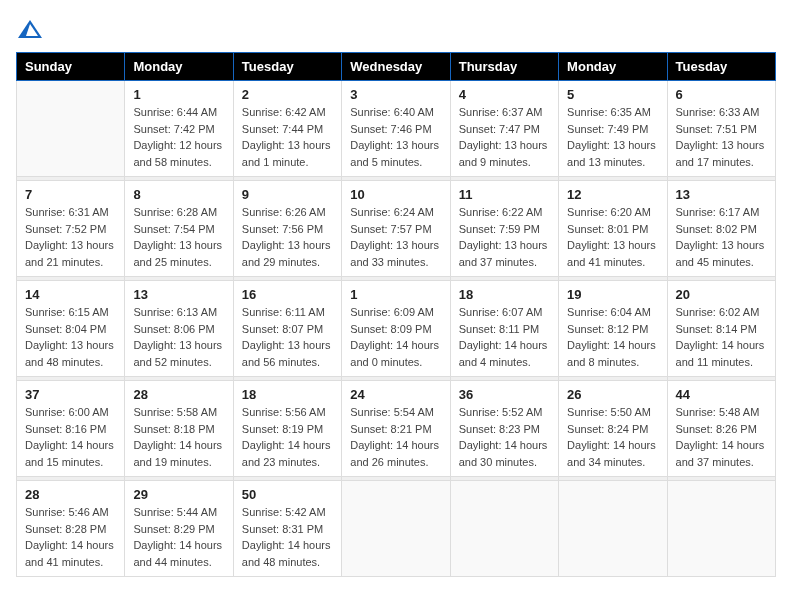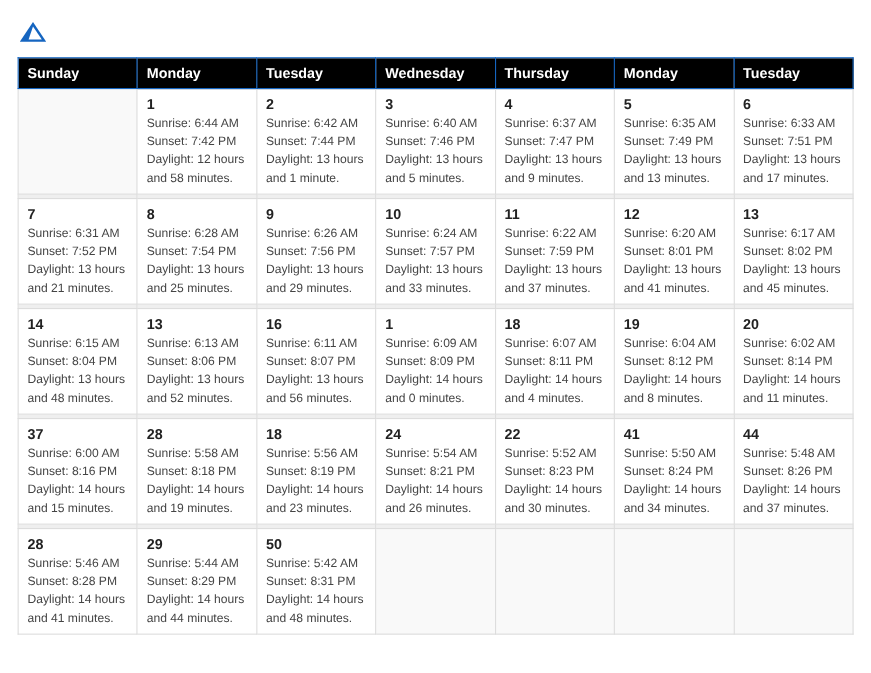--- a/index.html
+++ b/index.html
@@ -250,25 +250,25 @@
         </td>
         <td>
           <span class="day-number">18</span>
           <div class="day-info">Sunrise: 5:56 AM<br>Sunset: 8:19 PM<br>Daylight: 14 hours<br>and 23 minutes.</div>
         </td>
         <td>
           <span class="day-number">24</span>
           <div class="day-info">Sunrise: 5:54 AM<br>Sunset: 8:21 PM<br>Daylight: 14 hours<br>and 26 minutes.</div>
         </td>
         <td>
-          <span class="day-number">22</span>
+          <span class="day-number">36</span>
           <div class="day-info">Sunrise: 5:52 AM<br>Sunset: 8:23 PM<br>Daylight: 14 hours<br>and 30 minutes.</div>
         </td>
         <td>
-          <span class="day-number">41</span>
+          <span class="day-number">26</span>
           <div class="day-info">Sunrise: 5:50 AM<br>Sunset: 8:24 PM<br>Daylight: 14 hours<br>and 34 minutes.</div>
         </td>
         <td>
           <span class="day-number">44</span>
           <div class="day-info">Sunrise: 5:48 AM<br>Sunset: 8:26 PM<br>Daylight: 14 hours<br>and 37 minutes.</div>
         </td>
       </tr>
       <tr class="row-separator">
         <td></td>
         <td></td>

